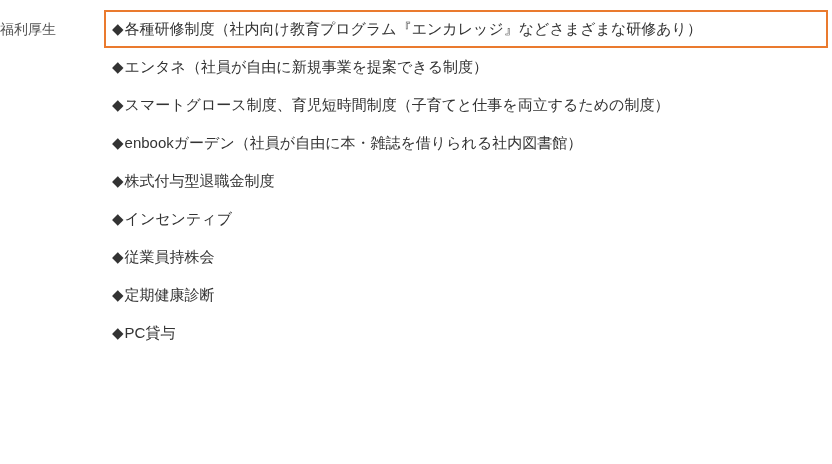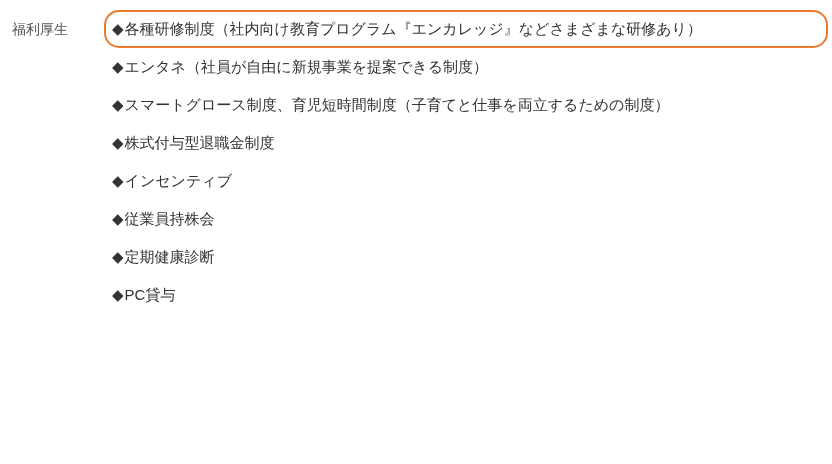--- a/index.html
+++ b/index.html
@@ -21,21 +21,21 @@
     box-sizing: border-box;
   }
   .row {
     display: flex;
     align-items: flex-start;
     padding: 10px 0 0 0;
   }
   .row-label {
     width: 104px;
     flex: 0 0 104px;
-    padding-left: 12px;
+    padding-left: 0;
     box-sizing: border-box;
     font-size: 14px;
     color: #555555;
     line-height: 22px;
     padding-top: 8px;
   }
   .row-body {
     flex: 1 1 auto;
     padding-right: 4px;
     box-sizing: border-box;
@@ -45,41 +45,42 @@
     margin: 0;
     padding: 0;
   }
   .benefit-item {
     font-size: 15px;
     line-height: 20px;
     color: #333333;
     padding: 7px 6px 7px 6px;
     box-sizing: border-box;
     border: 2px solid transparent;
-    border-radius: 15px;
+    border-radius: 0;
     white-space: nowrap;
   }
   .benefit-item.highlighted {
     border-color: #ea7a2e;
   }
   .bullet {
     margin-right: 1px;
   }
 </style>
 </head>
 <body>
 
 <div class="page">
   <div class="row">
     <div class="row-label">福利厚生</div>
     <div class="row-body">
       <ul class="benefit-list">
           <li class="benefit-item highlighted"><span class="bullet">◆</span><span>各種研修制度（社内向け教育プログラム『エンカレッジ』などさまざまな研修あり）</span></li>
           <li class="benefit-item"><span class="bullet">◆</span><span>エンタネ（社員が自由に新規事業を提案できる制度）</span></li>
           <li class="benefit-item"><span class="bullet">◆</span><span>スマートグロース制度、育児短時間制度（子育てと仕事を両立するための制度）</span></li>
+          <li class="benefit-item"><span class="bullet">◆</span><span>enbookガーデン（社員が自由に本・雑誌を借りられる社内図書館）</span></li>
           <li class="benefit-item"><span class="bullet">◆</span><span>株式付与型退職金制度</span></li>
           <li class="benefit-item"><span class="bullet">◆</span><span>インセンティブ</span></li>
           <li class="benefit-item"><span class="bullet">◆</span><span>従業員持株会</span></li>
           <li class="benefit-item"><span class="bullet">◆</span><span>定期健康診断</span></li>
           <li class="benefit-item"><span class="bullet">◆</span><span>PC貸与</span></li>
         </ul>
     </div>
   </div>
 </div>
 

